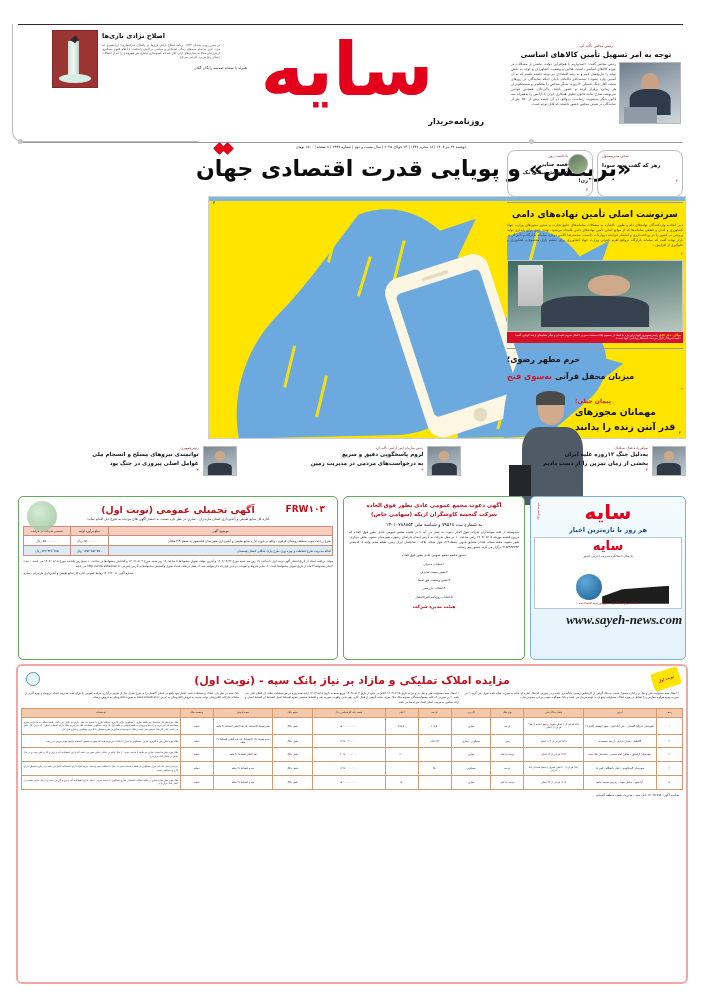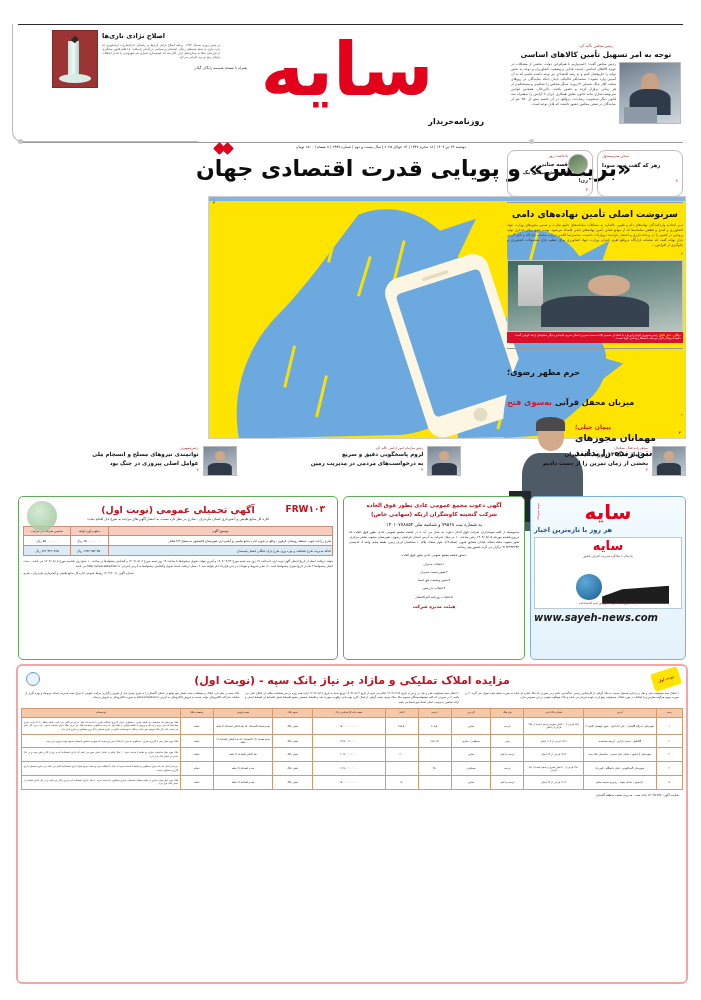--- a/index.html
+++ b/index.html
@@ -107,21 +107,21 @@
   .photo2 { width:100%; height:72px; border:1px solid #c8c8c8; position:relative; overflow:hidden;
     background:linear-gradient(170deg,#3d6b63 0%,#6f8f87 45%,#b9c6c0 100%); }
   .photo2 .h2 { position:absolute; left:46%; top:20%; width:24%; height:30%; background:#cfa98c; border-radius:48%; }
   .photo2 .s2 { position:absolute; left:50%; bottom:6%; width:62%; height:44%; transform:translateX(-50%);
     background:#36424f; border-radius:36% 36% 0 0; }
   .photo2 .flag { position:absolute; left:6%; top:6%; width:14%; height:58%;
     background:linear-gradient(180deg,#dedede,#bfbfbf); }
   .cap-red { background:#d8102a; color:#fff; font-size:2.8px; padding:1.5px 2px; line-height:1.35; }
   .cap-red b { color:#ffe400; }
 
-  .l-hl2 { font-size:8px; font-weight:bold; color:#111; text-align:left; line-height:1.6; margin-top:18px; }
+  .l-hl2 { font-size:8px; font-weight:bold; color:#111; text-align:left; line-height:1.6; margin-top:5px; }
   .l-hl3 { font-size:9.2px; font-weight:bold; color:#111; text-align:left; line-height:1.65; }
   .person-photo { position:absolute; bottom:0; left:0; width:86px; height:118px; overflow:hidden; }
   .person-photo .pbody { position:absolute; left:18%; bottom:0; width:70%; height:66%;
     background:#4e5a66; border-radius:28% 28% 0 0; }
   .person-photo .phead { position:absolute; left:36%; top:6%; width:30%; height:26%;
     background:#d2ab8c; border-radius:46%; }
   .person-photo .phair { position:absolute; left:34%; top:3%; width:34%; height:12%;
     background:#4a4a4a; border-radius:46% 46% 0 0; }
   .person-photo .pbag { position:absolute; left:2%; bottom:8%; width:26%; height:26%; background:#23272c; }
 
@@ -154,29 +154,29 @@
 
   .ad2 { width:182px; border:1px solid #63a85e; border-radius:5px; padding:4px 5px; background:#fff; }
   .ad2 .t1 { font-size:5.6px; font-weight:bold; color:#c1121f; text-align:center; line-height:1.6; }
   .ad2 .t2 { font-size:4.6px; color:#111; text-align:center; margin:3px 0; }
   .ad2 .b { font-size:3.1px; color:#222; line-height:1.65; text-align:justify; }
   .ad2 .agenda { font-size:3.1px; color:#222; line-height:1.7; text-align:center; margin-top:3px; }
   .ad2 .sig { font-size:4.6px; font-weight:bold; color:#c1121f; text-align:center; margin-top:4px; }
 
   .ad3 { flex:1; border:1px solid #7fb0d8; border-radius:5px; padding:3px; background:linear-gradient(180deg,#f3fbff,#e4f2fb); position:relative; }
   .ad3 .mini-logo { font-size:20px; font-weight:bold; color:#e2001a; text-align:center; line-height:24px; }
-  .ad3 .slogan { font-size:6.6px; font-weight:bold; color:#1a4f8a; text-align:left; margin:2px 0 3px; }
+  .ad3 .slogan { font-size:6.6px; font-weight:bold; color:#1a4f8a; text-align:center; margin:2px 0 3px; }
   .ad3 .paper { height:72px; border:0.5px solid #b9c9d6; background:#fff; position:relative; overflow:hidden; }
   .ad3 .paper .pm { font-size:13px; font-weight:bold; color:#e2001a; text-align:center; line-height:16px; }
   .ad3 .paper .pl { font-size:3px; color:#333; text-align:center; }
   .ad3 .paper .globe { position:absolute; left:28%; bottom:12%; width:26px; height:26px; border-radius:50%;
     background:radial-gradient(circle at 35% 30%, #5ea8d8, #1d5f93); }
   .ad3 .paper .hand { position:absolute; left:46%; bottom:6%; width:46%; height:26%; background:#1d1d1d;
     clip-path: polygon(0 60%, 30% 20%, 100% 0, 100% 100%, 0 100%); }
-  .ad3 .url { font-size:10px; font-style:italic; font-weight:bold; color:#1a1a1a; text-align:left; margin-top:3px; }
+  .ad3 .url { font-size:13px; font-style:italic; font-weight:bold; color:#1a1a1a; text-align:right; margin-top:3px;font-family:Liberation Serif, serif; }
   .ad3 .tagv { position:absolute; top:6px; left:6px; font-size:3.2px; color:#b01c2e; writing-mode:vertical-rl; }
 
   
   .bigad { position:absolute; top:664px; left:16px; width:672px; height:320px;
     border:2px solid #f2a6a6; border-radius:6px; background:#fff; padding:3px; }
   .bigad .tt { font-size:11px; font-weight:bold; color:#c1121f; text-align:center; margin:5px 0 4px; }
   .bigad .ribbon { position:absolute; top:4px; right:6px; width:28px; height:18px; background:#ffe400;
     border-radius:3px; font-size:3.6px; font-weight:bold; color:#b01c2e; text-align:center; line-height:18px;
     transform:rotate(-18deg); }
   .bigad .seal { position:absolute; top:6px; left:8px; width:14px; height:14px; border-radius:50%;

